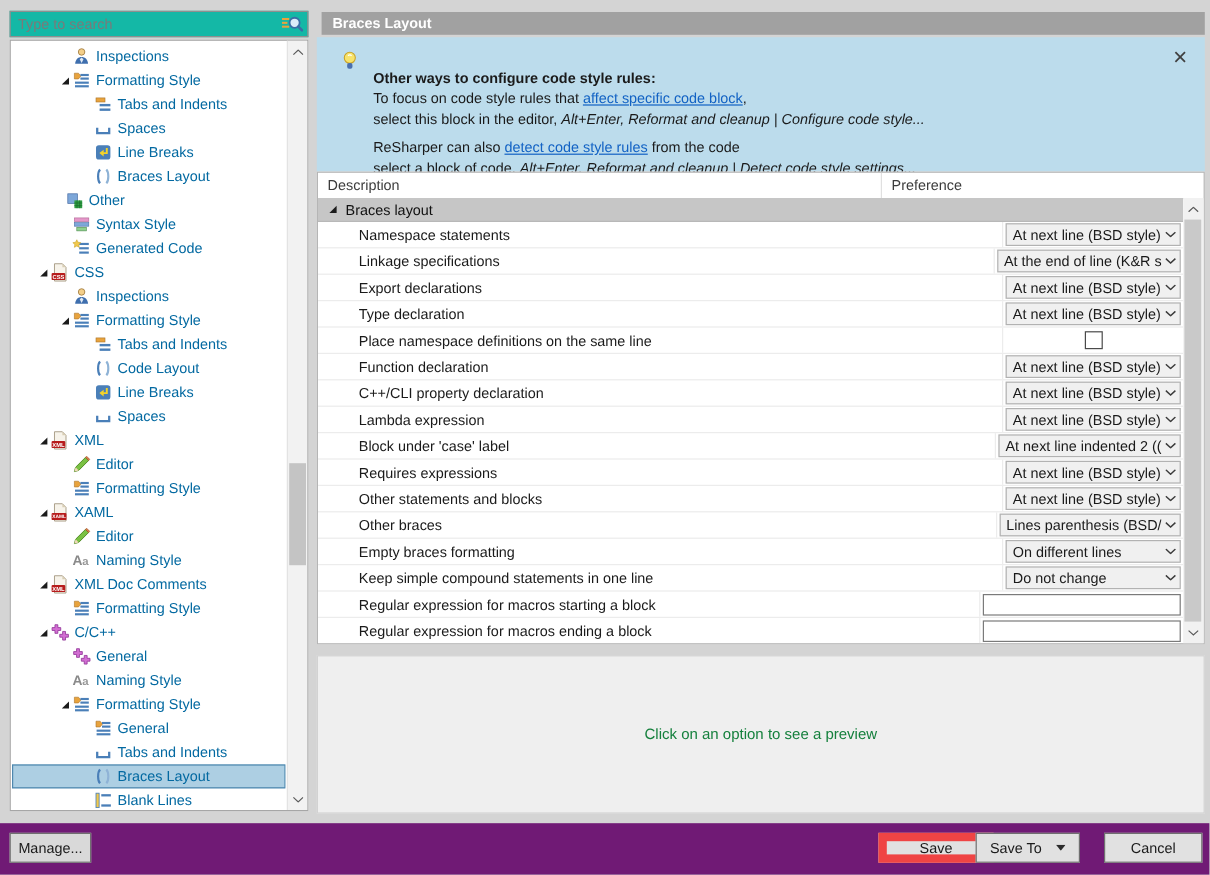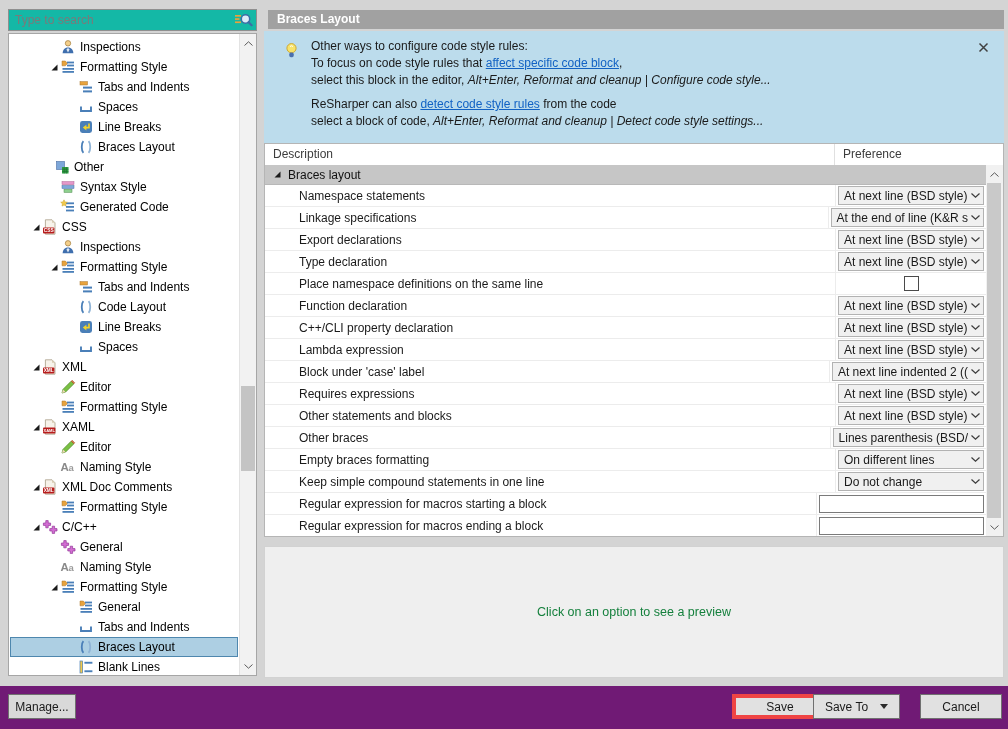--- a/index.html
+++ b/index.html
@@ -13,40 +13,40 @@
   .search-glyph{width:18px;height:16px;margin-right:3px;flex:0 0 auto;}
 
   
   .tree-panel{position:absolute;left:8px;top:33px;width:249px;height:643px;background:#fff;border:1px solid #a6a6a6;box-sizing:border-box;}
   .tree-rows{position:absolute;left:1px;top:3px;right:18px;bottom:1px;overflow:hidden;}
   .trow{height:20px;display:flex;align-items:center;white-space:nowrap;cursor:default;}
   .trow.sel{background:#adcfe3;outline:1px solid #4e87ae;outline-offset:-1px;}
   .exp{width:12px;height:12px;flex:0 0 auple;flex:0 0 auto;display:inline-flex;align-items:center;justify-content:center;}
   .ticon{width:16px;height:16px;margin:0 4px 0 0;flex:0 0 auto;display:inline-flex;align-items:center;justify-content:center;}
   .ticon svg{width:16px;height:16px;}
-  .tlabel{font-size:12px;color:#000000;}
+  .tlabel{font-size:12px;color:#0369a1;}
   .tree-scroll{position:absolute;top:0;bottom:0;right:0;width:17px;background:#f2f2f2;border-left:1px solid #e3e3e3;box-sizing:border-box;}
   .scroll-arrow{position:absolute;left:0;width:16px;height:16px;display:flex;align-items:center;justify-content:center;}
   .tree-thumb{position:absolute;left:1px;width:14px;background:#c4c4c4;}
 
   
   .page-header{position:absolute;left:268px;top:10px;width:736px;height:19px;background:#a1a1a1;color:#fff;font-weight:bold;line-height:19px;padding-left:9px;box-sizing:border-box;}
   .infobox{position:absolute;left:264px;top:31px;width:740px;height:112px;background:#bcdcec;box-sizing:border-box;}
   .bulb{position:absolute;left:19px;top:11px;width:17px;height:17px;}
   .infotext{position:absolute;left:47px;top:7px;right:40px;line-height:17px;}
-  .infotext .title{font-weight:normal;}
+  .infotext .title{font-weight:bold;margin-top:19px;}
   .infobox a{color:#1262c4;text-decoration:underline;cursor:pointer;}
   .infobox .it{font-style:italic;}
   .info-close{position:absolute;right:14px;top:9px;width:14px;height:14px;display:flex;align-items:center;justify-content:center;cursor:pointer;}
   .spacer-line{height:7px;}
 
   
   .opt-table{position:absolute;left:264px;top:143px;width:740px;height:394px;background:#fff;border:1px solid #b5b5b5;box-sizing:border-box;}
   .thead{height:21px;display:flex;border-bottom:1px solid #d6d6d6;color:#3c3c3c;}
-  .th-desc{width:570px;box-sizing:border-box;border-right:1px solid #e0e0e0;padding-left:8px;line-height:21px;}
+  .th-desc{width:470px;box-sizing:border-box;border-right:1px solid #e0e0e0;padding-left:8px;line-height:21px;}
   .th-pref{flex:1;padding-left:8px;line-height:21px;}
   .tbody{position:absolute;left:0;top:21px;right:0;bottom:0;}
   .tbl-scroll{position:absolute;top:0;bottom:0;right:0;width:17px;background:#f1f1f1;}
   .tbl-thumb{position:absolute;left:1px;width:14px;top:18px;bottom:18px;background:#c9c9c9;}
   .rows{position:absolute;left:0;top:0;right:17px;bottom:0;overflow:hidden;}
   .group-row{height:19px;background:#c6c6c6;display:flex;align-items:center;border-bottom:1px solid #b8b8b8;}
   .group-row .exp{margin-left:6px;}
   .group-row .glabel{margin-left:5px;color:#111;}
   .orow{height:22px;display:flex;align-items:stretch;border-bottom:1px solid #ececec;box-sizing:border-box;}
   .olabel{width:570px;box-sizing:border-box;padding-left:34px;display:flex;align-items:center;white-space:nowrap;overflow:hidden;}
@@ -58,21 +58,21 @@
   .tbx{flex:1;margin:1px 2px;height:18px;background:#fff;border:1px solid #7a7a7a;box-sizing:border-box;font:12px "Liberation Sans",sans-serif;padding:0 4px;outline:none;}
 
   
   .preview{position:absolute;left:264px;top:546px;width:740px;height:132px;background:#efefef;border:1px solid #d2d2d2;box-sizing:border-box;display:flex;align-items:center;justify-content:center;}
   .preview span{color:#15803d;font-size:12.5px;}
 
   
   .footer{position:absolute;left:0;right:0;top:686px;height:43px;background:#701a75;}
   .btn{position:absolute;top:8px;height:25px;background:#e1e1e1;border:1px solid #707070;box-sizing:border-box;display:flex;align-items:center;justify-content:center;font-size:12px;color:#1a1a1a;cursor:pointer;}
   .btn-manage{left:8px;width:68px;background:#d9d9d9;}
-  .btn-save{left:732px;width:96px;border:4px solid #ef4444;}
+  .btn-save{left:732px;width:96px;border:7px solid #ef4444;}
   .btn-saveto{left:813px;width:87px;}
   .btn-cancel{left:920px;width:82px;}
   .caret{margin-left:12px;display:inline-flex;}
 </style>
 </head>
 <body>
 <div id="app">
 
   <div class="search-box">
     <input type="text" placeholder="Type to search" style="">

